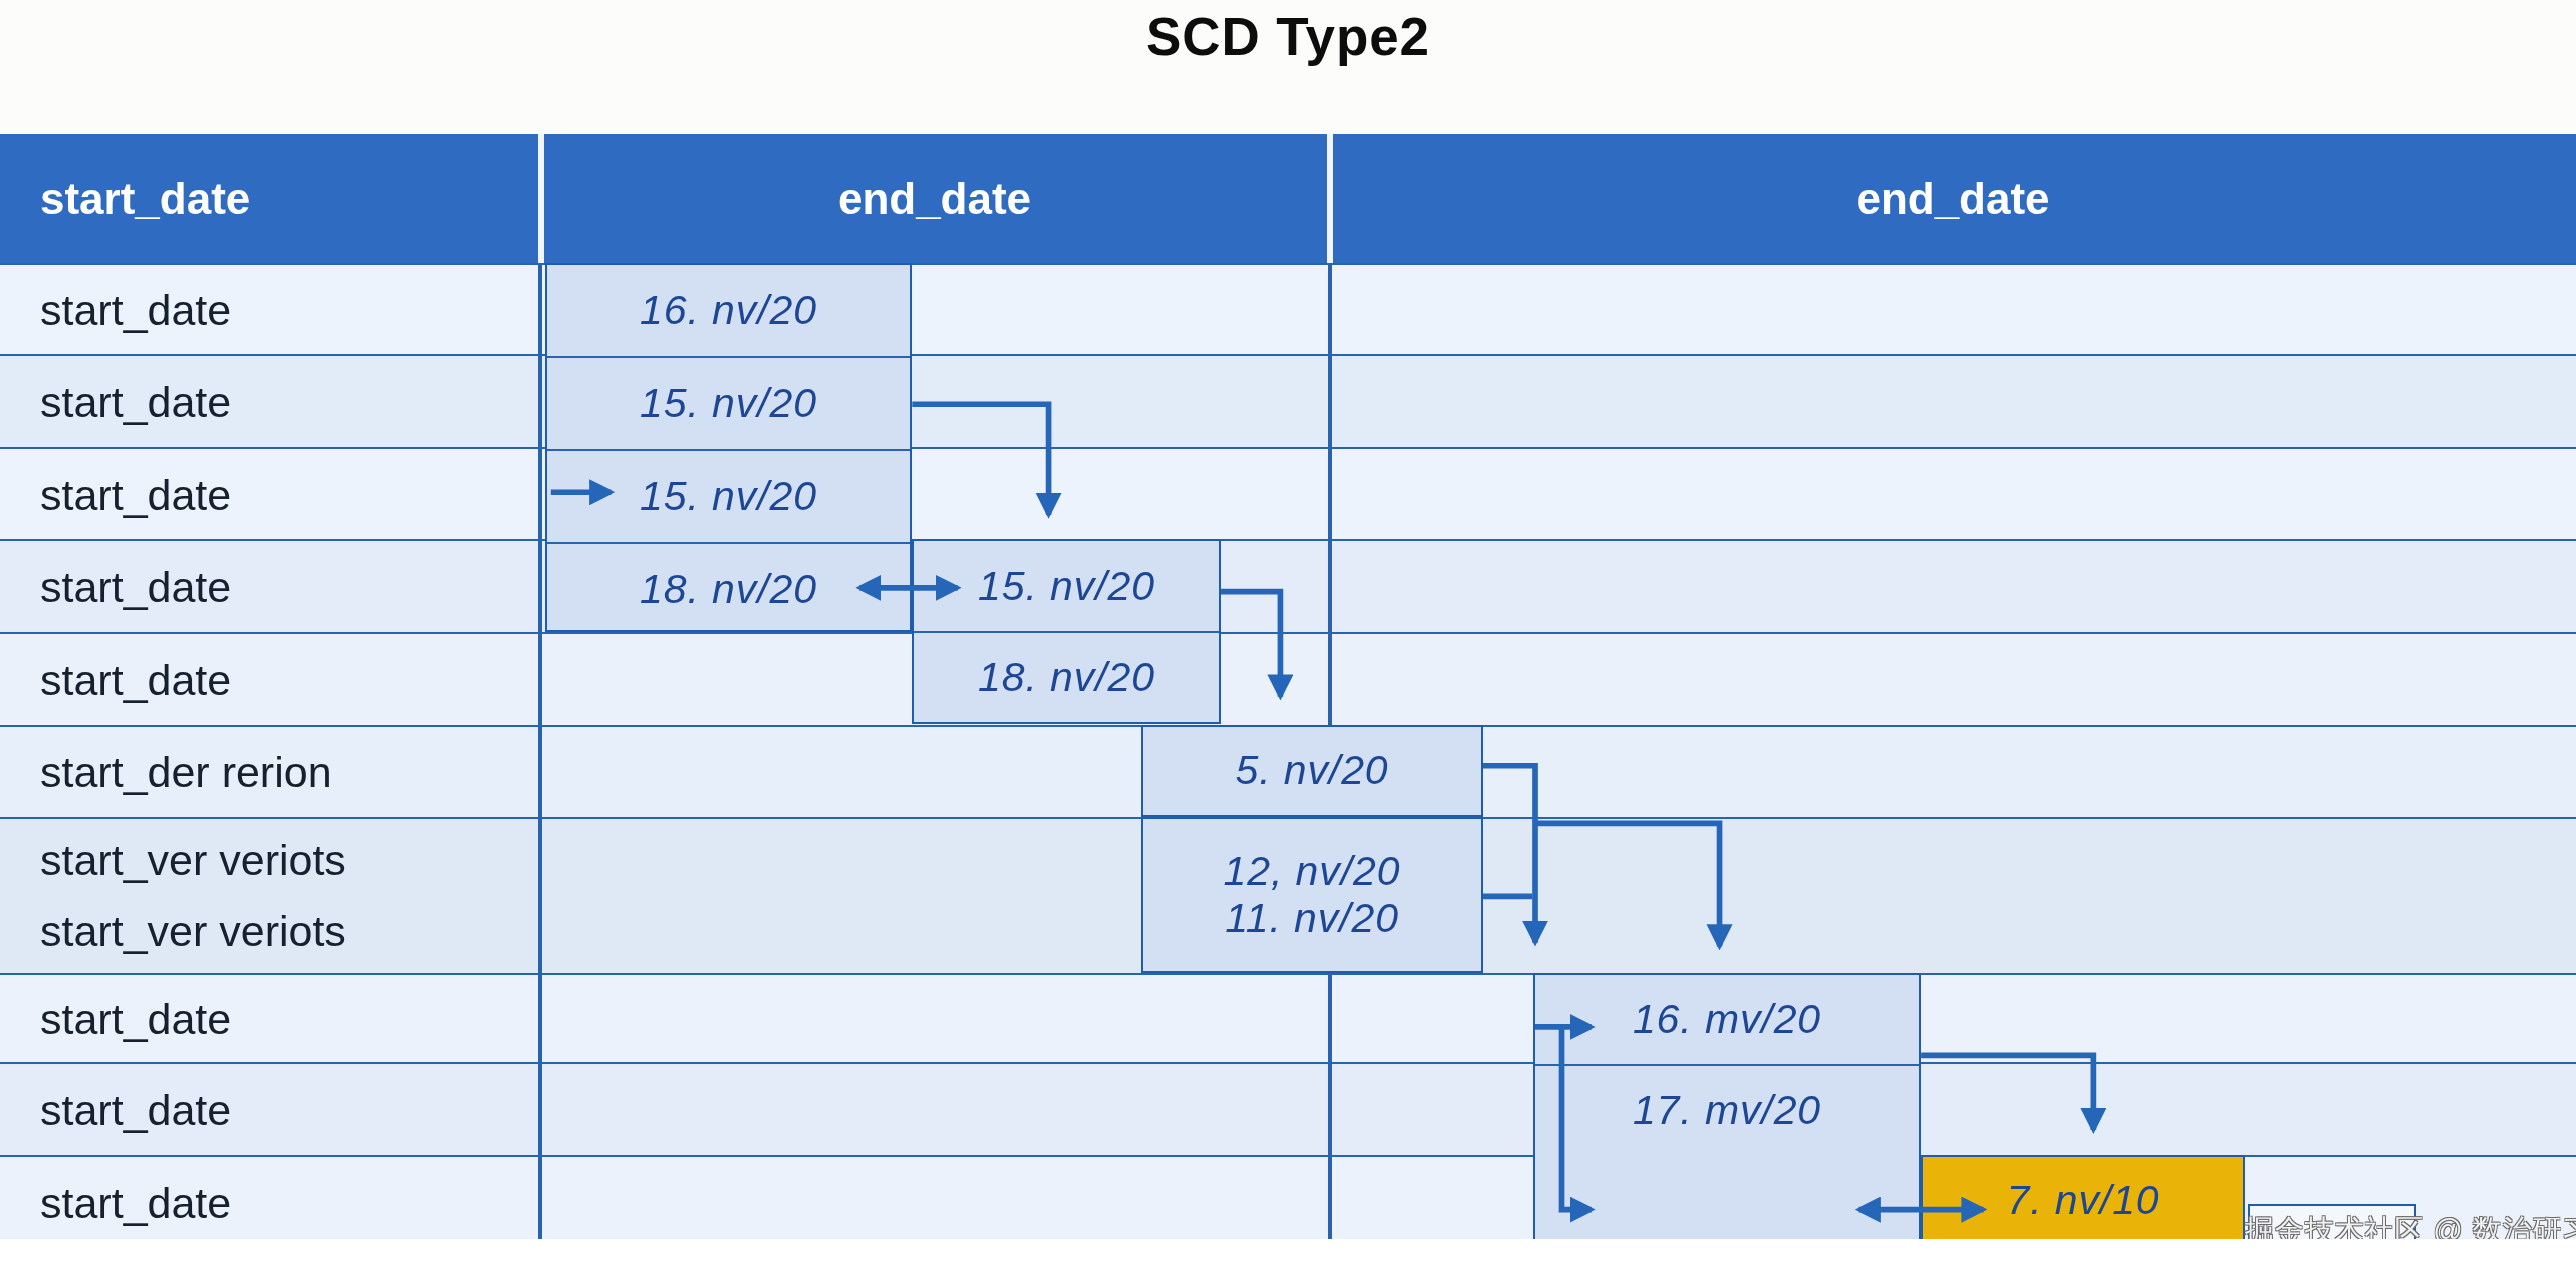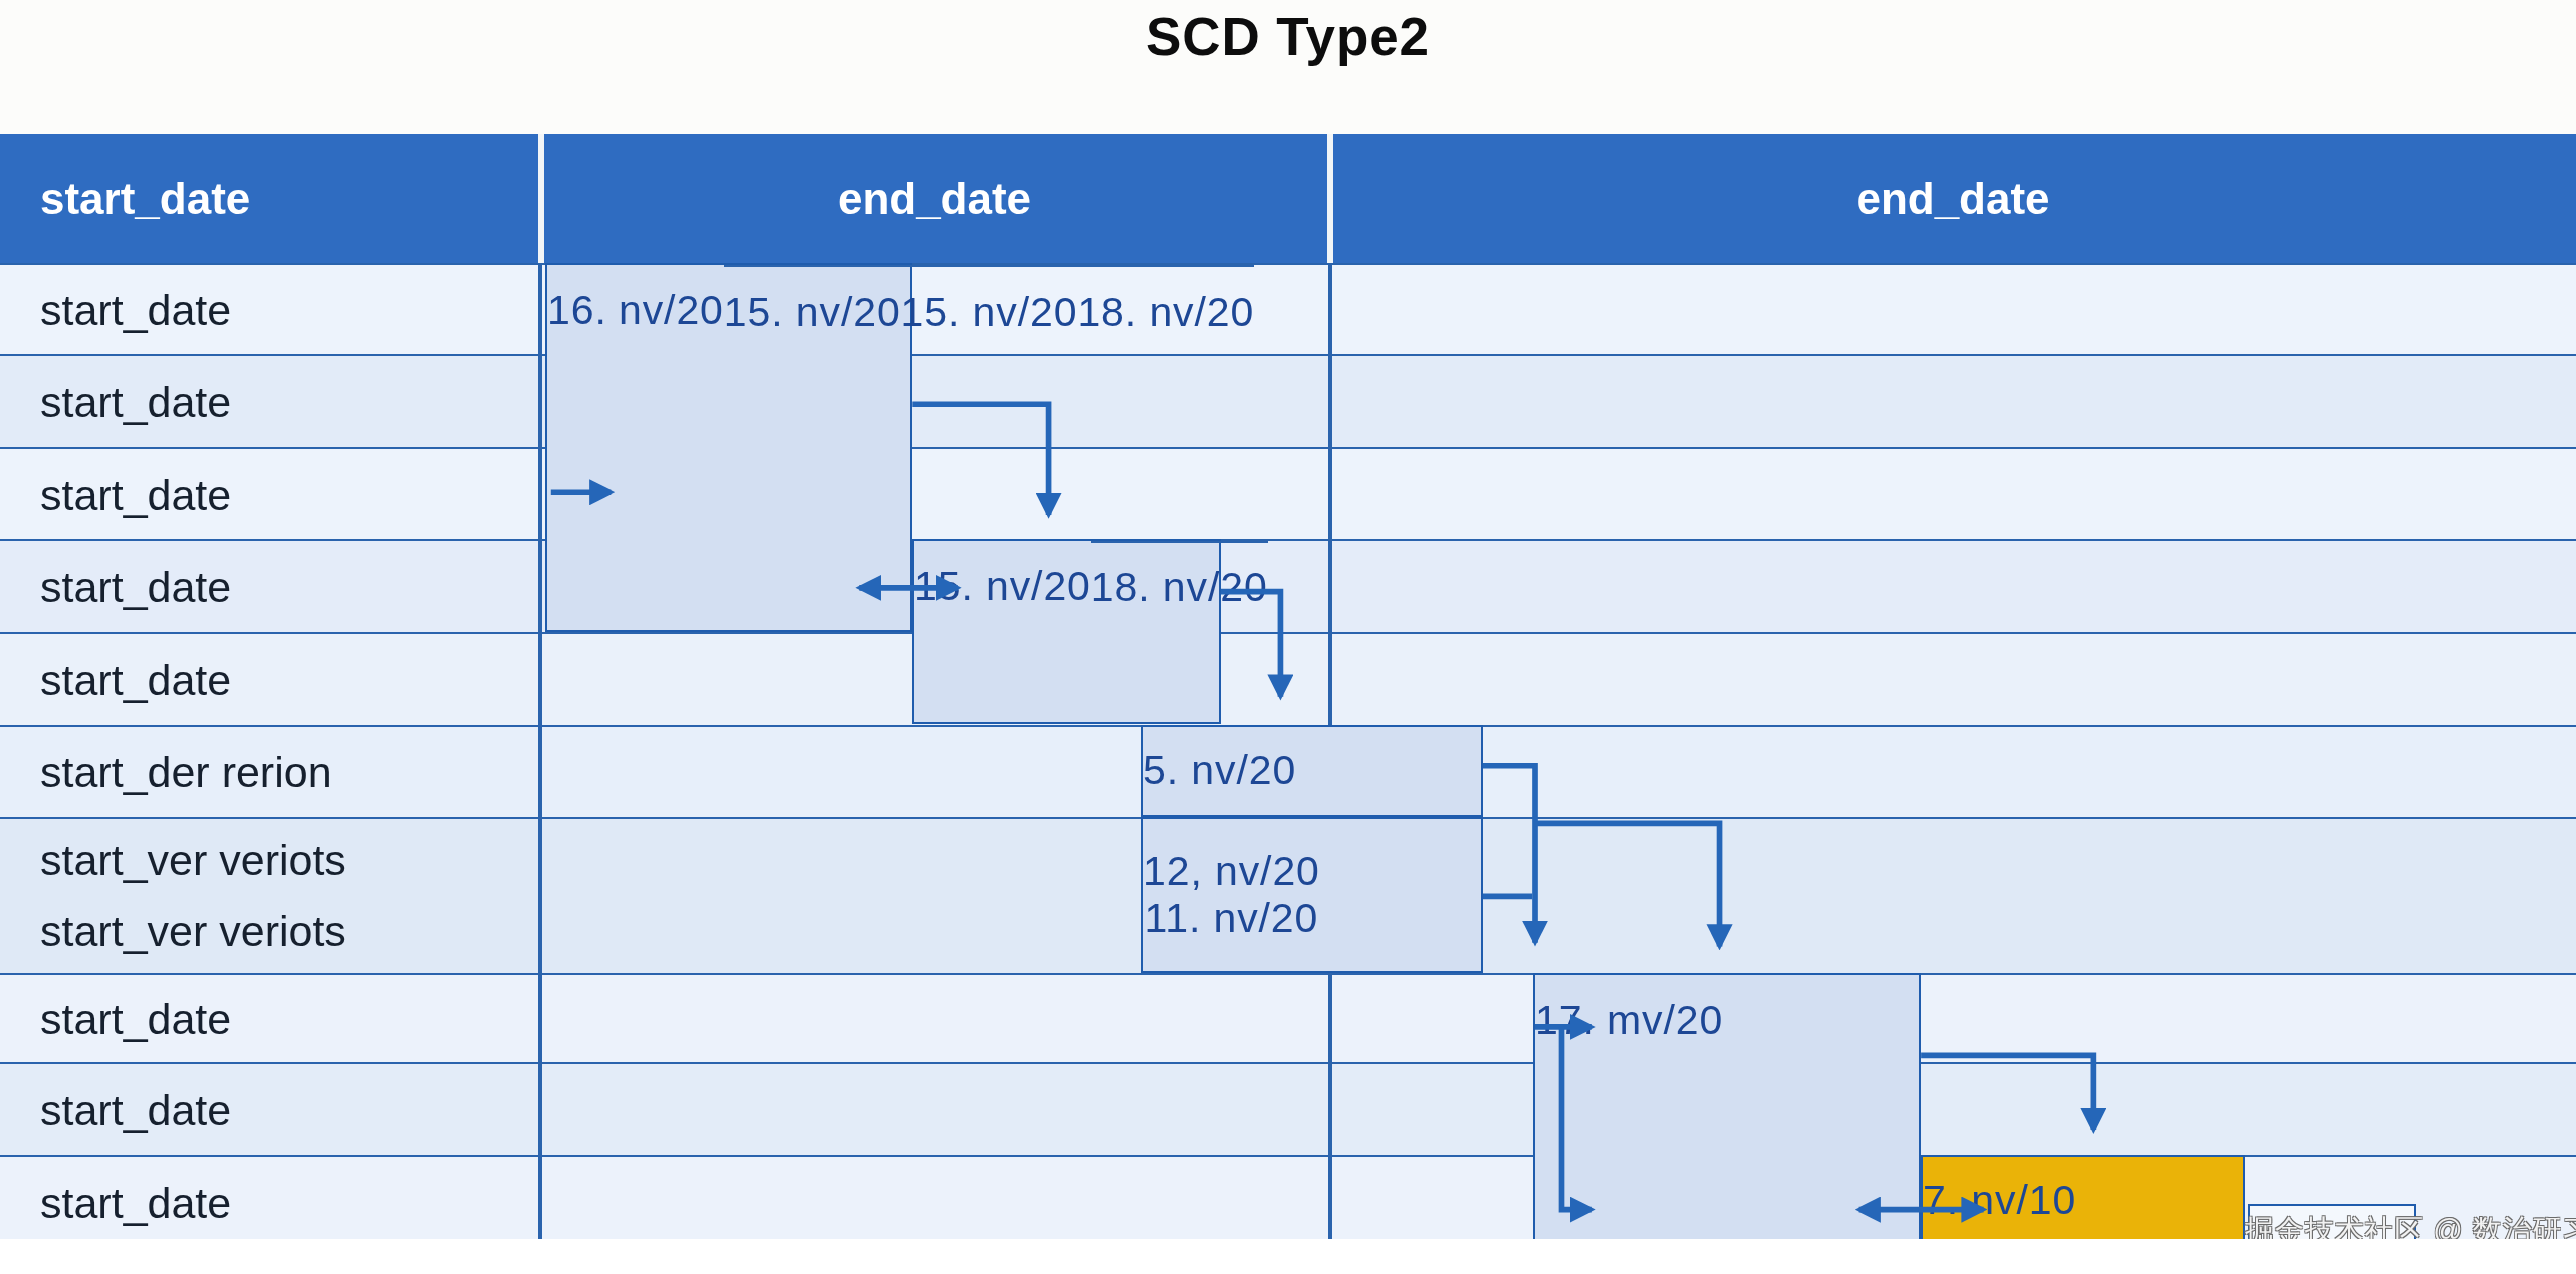--- a/index.html
+++ b/index.html
@@ -23,21 +23,21 @@
   .row-label{
     position:absolute;left:40px;top:50%;transform:translateY(-50%);
     font-size:43px;color:#16202e;white-space:nowrap;
   }
   .row-label-2l{line-height:1.65;}
   
   .vline{position:absolute;top:263px;height:1012px;width:3.8px;background:#2a63ad;z-index:2;}
   
   .block{
     position:absolute;box-sizing:border-box;border:2.8px solid #1f5cad;
-    background:#d3dff2;z-index:3;display:flex;flex-direction:row;
+    background:#d3dff2;z-index:3;display:flex;flex-direction:column;font-style:italic;
   }
   .cell{
     box-sizing:border-box;flex:0 0 auto;display:flex;align-items:center;justify-content:center;
     font-size:41px;color:#1d4795;letter-spacing:0.9px;
   }
   .cell + .cell{border-top:2.8px solid #2a63ad;}
   .lines{display:flex;flex-direction:column;justify-content:center;align-items:center;height:100%;
          font-size:41px;color:#1d4795;letter-spacing:0.9px;}
   
   .arrows{position:absolute;left:0;top:0;z-index:4;pointer-events:none;}
@@ -120,20 +120,21 @@
   </div>
 
   <div class="block" style="left:1141px;top:817px;width:342px;height:156px">
     <div class="lines">
       <div>12, nv/20</div>
       <div>11. nv/20</div>
     </div>
   </div>
 
   <div class="block" style="left:1533px;top:973px;width:388px;height:274px">
+    <div class="cell" style="height:89px">16. mv/20</div>
     <div class="cell" style="height:90px">17. mv/20</div>
   </div>
 
   <div class="block" style="left:1921px;top:1155px;width:324px;height:93px;background:#eab308">
     <div class="cell" style="height:87px">7. nv/10</div>
   </div>
 
   <div class="block" style="left:2248px;top:1204px;width:168px;height:71px;background:#f4f8fd"></div>
 
   <svg class="arrows" width="2576" height="1275" viewBox="0 0 2722 1347">

